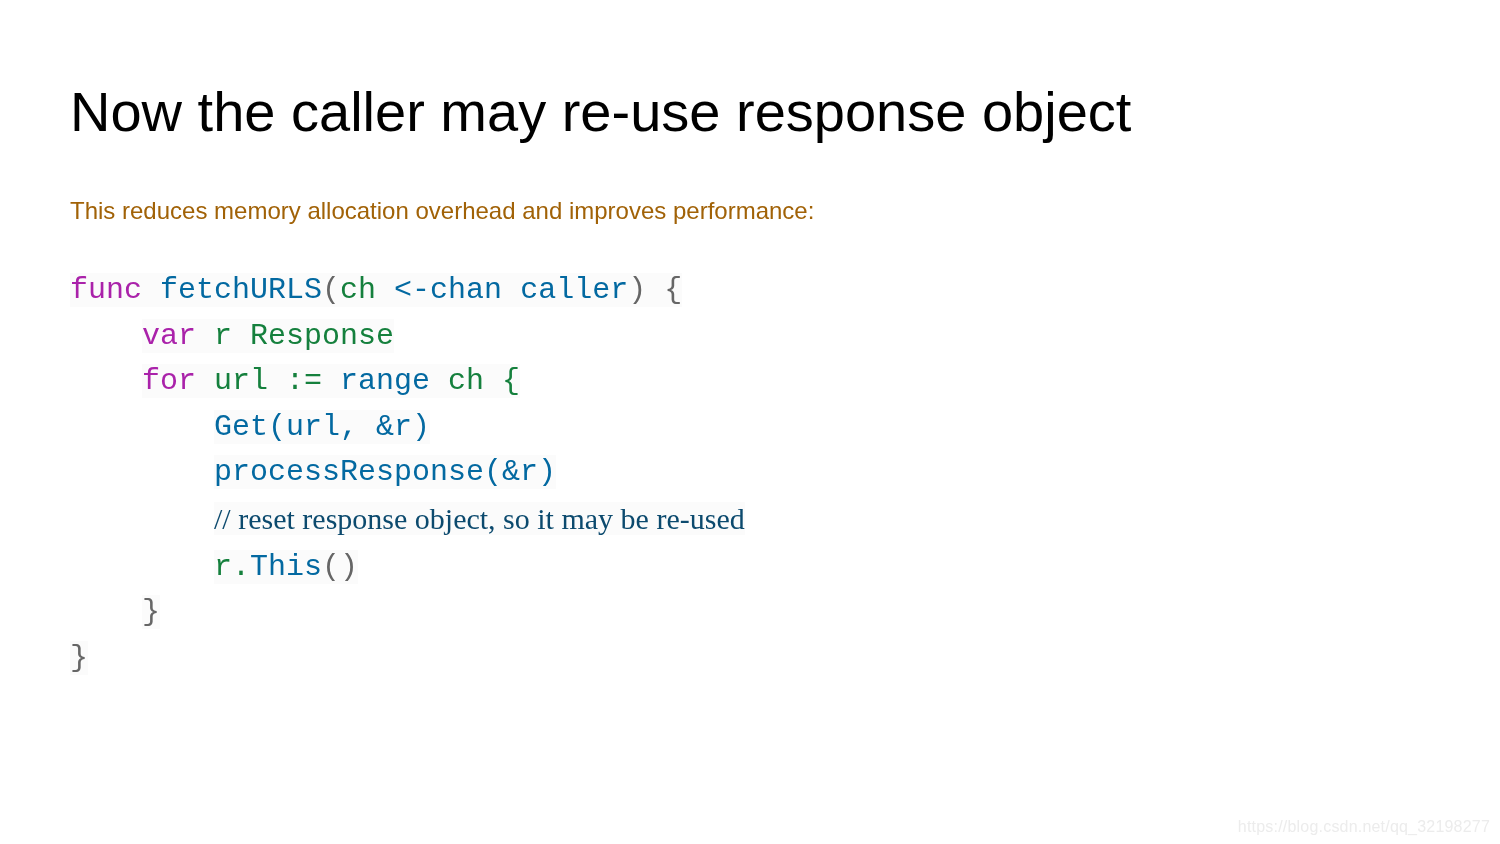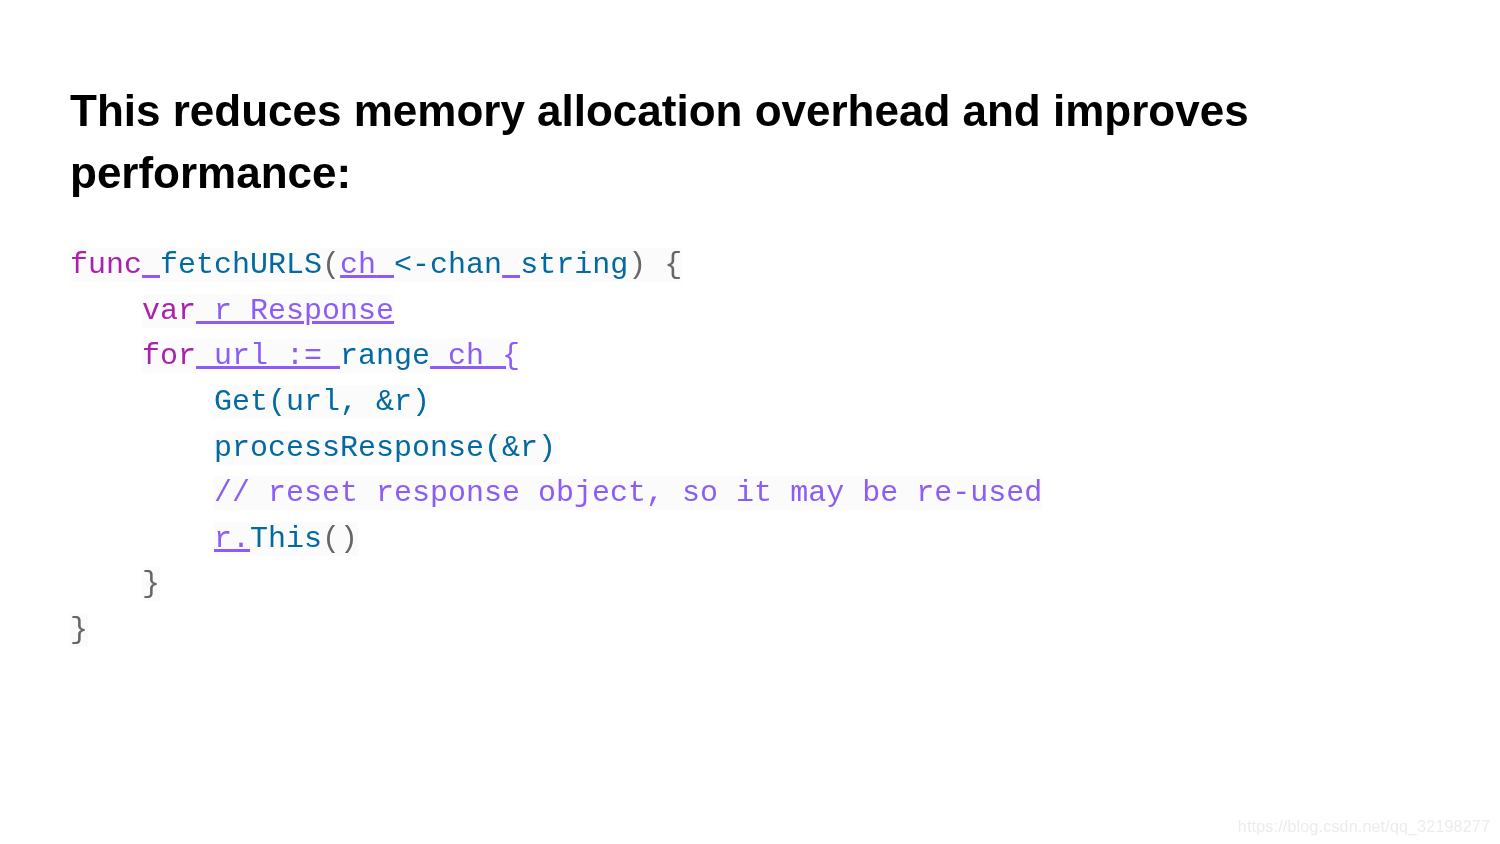--- a/index.html
+++ b/index.html
@@ -20,62 +20,63 @@
     position: relative;
   }
   .title {
     font-size: 56px;
     font-weight: 400;
     color: #000000;
     margin: 0 0 50px 0;
     line-height: 1.15;
   }
   .subtitle {
-    font-size: 44px;
-    color: #000000;
+    font-size: 24px;
+    color: #a16207;
     margin: 0 0 40px 0;
     line-height: 1.4;
-    font-weight: 700;
+    font-weight: 400;
   }
   pre.code {
     margin: 0;
     font-family: "SFMono-Regular", Consolas, "Liberation Mono", Menlo, Courier, monospace;
     font-size: 30px;
     line-height: 1.52;
     color: #3c3c3c;
     white-space: pre;
   }
   pre.code span {
     
     background: #fbfbfb;
   }
   .kw   { color: #aa22aa; font-family: Liberation Mono, monospace; } 
   .fn   { color: #0369a1; }
-  .com  { color: #8b5cf6; }
+  .com  { color: #0c4a6e; font-family: Liberation Serif, serif; }
   .punc { color: #666666; }
-  .plain{ color: #8b5cf6; text-decoration: underline; }
+  .plain{ color: #15803d; }
   .watermark {
     position: absolute;
     right: 10px;
     bottom: 8px;
     font-size: 16px;
     color: #ececec;
     font-family: Arial, sans-serif;
     letter-spacing: 0.2px;
   }
 </style>
 </head>
 <body>
 
 <div class="slide">
 
+  <h1 class="title">Now the caller may re-use response object</h1>
 
   <p class="subtitle">This reduces memory allocation overhead and improves performance:</p>
 
-  <pre class="code"><span class="kw">func</span><span class="plain"> </span><span class="fn">fetchURLS</span><span class="punc">(</span><span class="plain">ch</span><span class="plain"> </span><span class="fn">&lt;-chan</span><span class="plain"> </span><span class="fn">string</span><span class="punc">)</span><span class="punc"> {</span>
+  <pre class="code"><span class="kw">func</span><span class="plain"> </span><span class="fn">fetchURLS</span><span class="punc">(</span><span class="plain">ch</span><span class="plain"> </span><span class="fn">&lt;-chan</span><span class="plain"> </span><span class="fn">caller</span><span class="punc">)</span><span class="punc"> {</span>
     <span class="kw">var</span><span class="plain"> r Response</span>
     <span class="kw">for</span><span class="plain"> url := </span><span class="fn">range</span><span class="plain"> ch {</span>
         <span class="fn">Get(url, &amp;r)</span>
         <span class="fn">processResponse(&amp;r)</span>
         <span class="com">// reset response object, so it may be re-used</span>
         <span class="plain">r.</span><span class="fn">This</span><span class="punc">()</span>
     <span class="punc">}</span>
 <span class="punc">}</span></pre>
 
   <div class="watermark">https://blog.csdn.net/qq_32198277</div>

